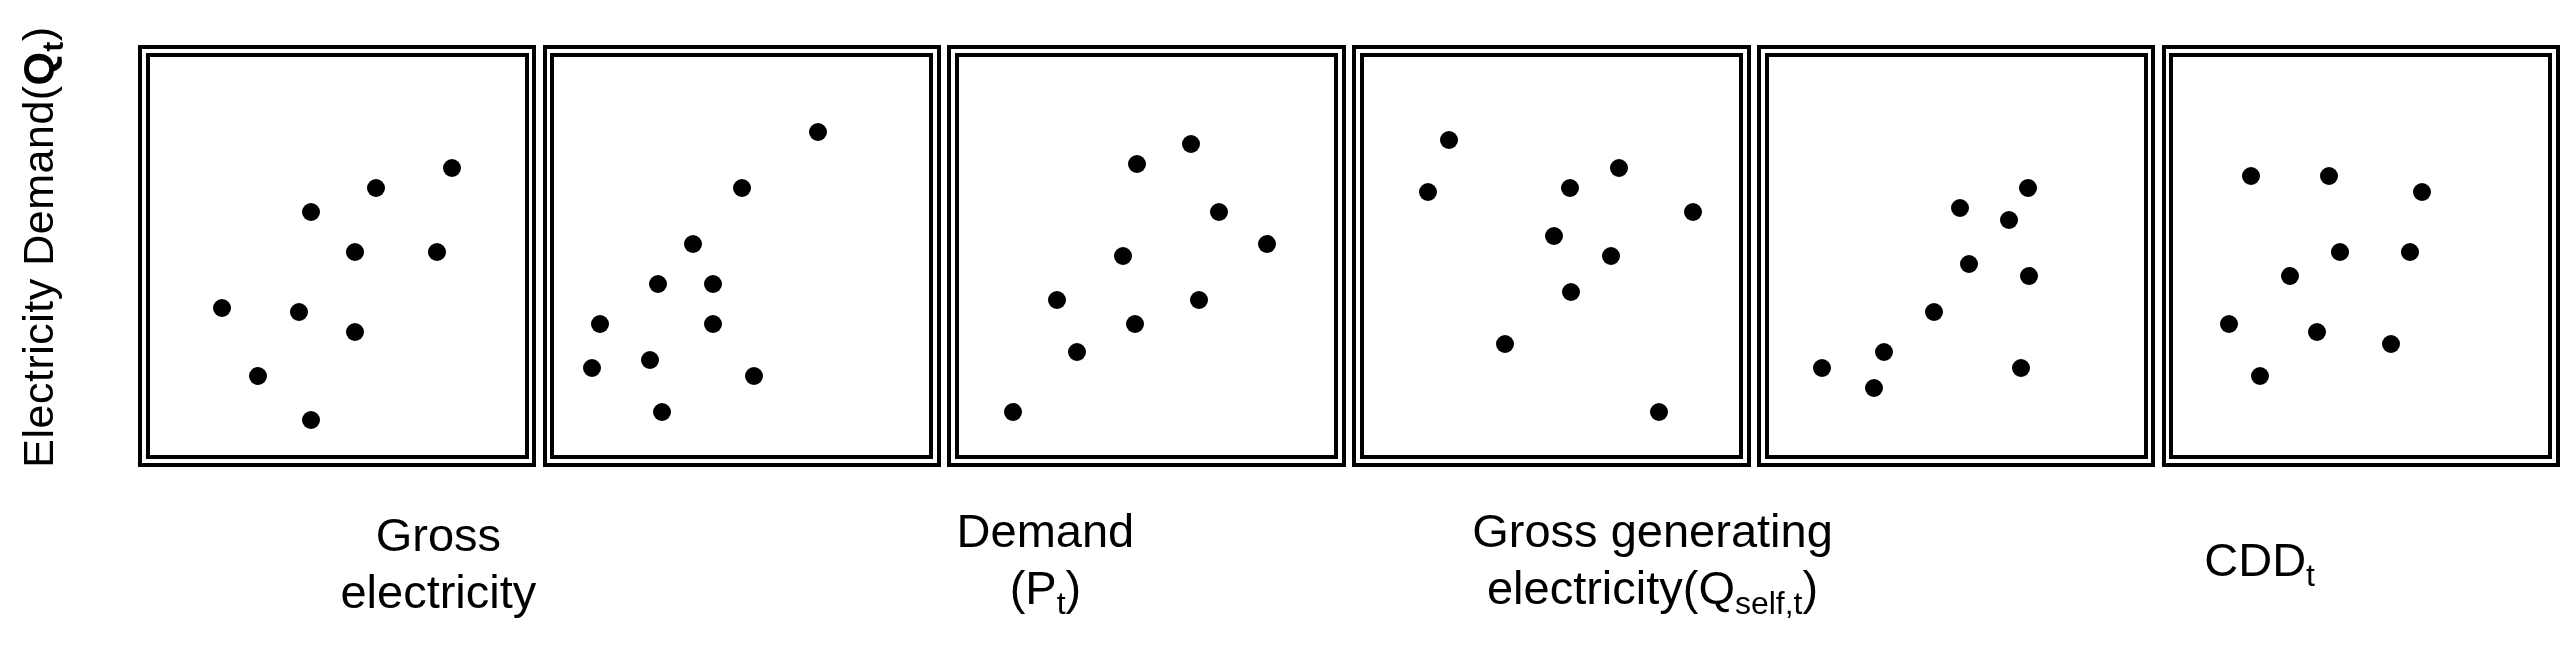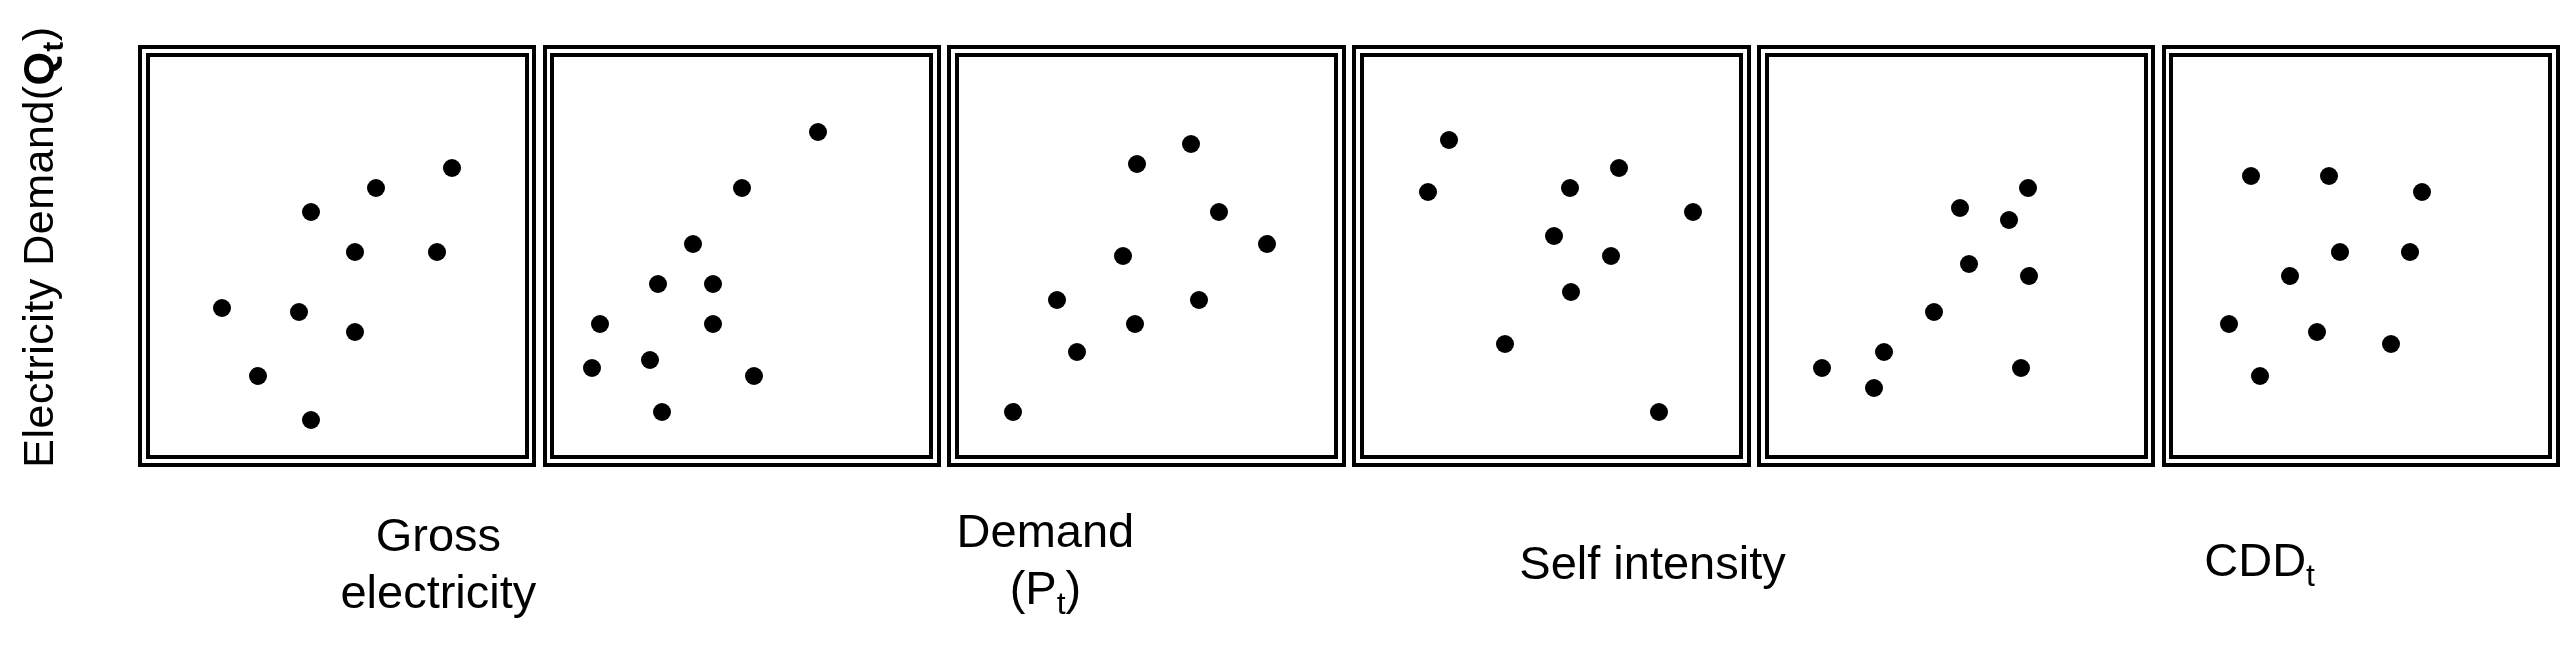--- a/index.html
+++ b/index.html
@@ -135,20 +135,21 @@
   <div class="labels" id="labels">
       <div class="label">
         <div><span>Gross</span></div>
         <div><span>electricity</span></div>
       </div>
       <div class="label">
         <div><span>Demand</span></div>
         <div><span>(P</span><sub>t</sub><span>)</span></div>
       </div>
       <div class="label">
-        <div><span>Self intensity</span></div>
+        <div><span>Gross generating</span></div>
+        <div><span>electricity(Q</span><sub>self,t</sub><span>)</span></div>
       </div>
       <div class="label">
         <div><span>CDD</span><sub>t</sub></div>
       </div>
     </div>
 </div>
 
 
 </body></html>

